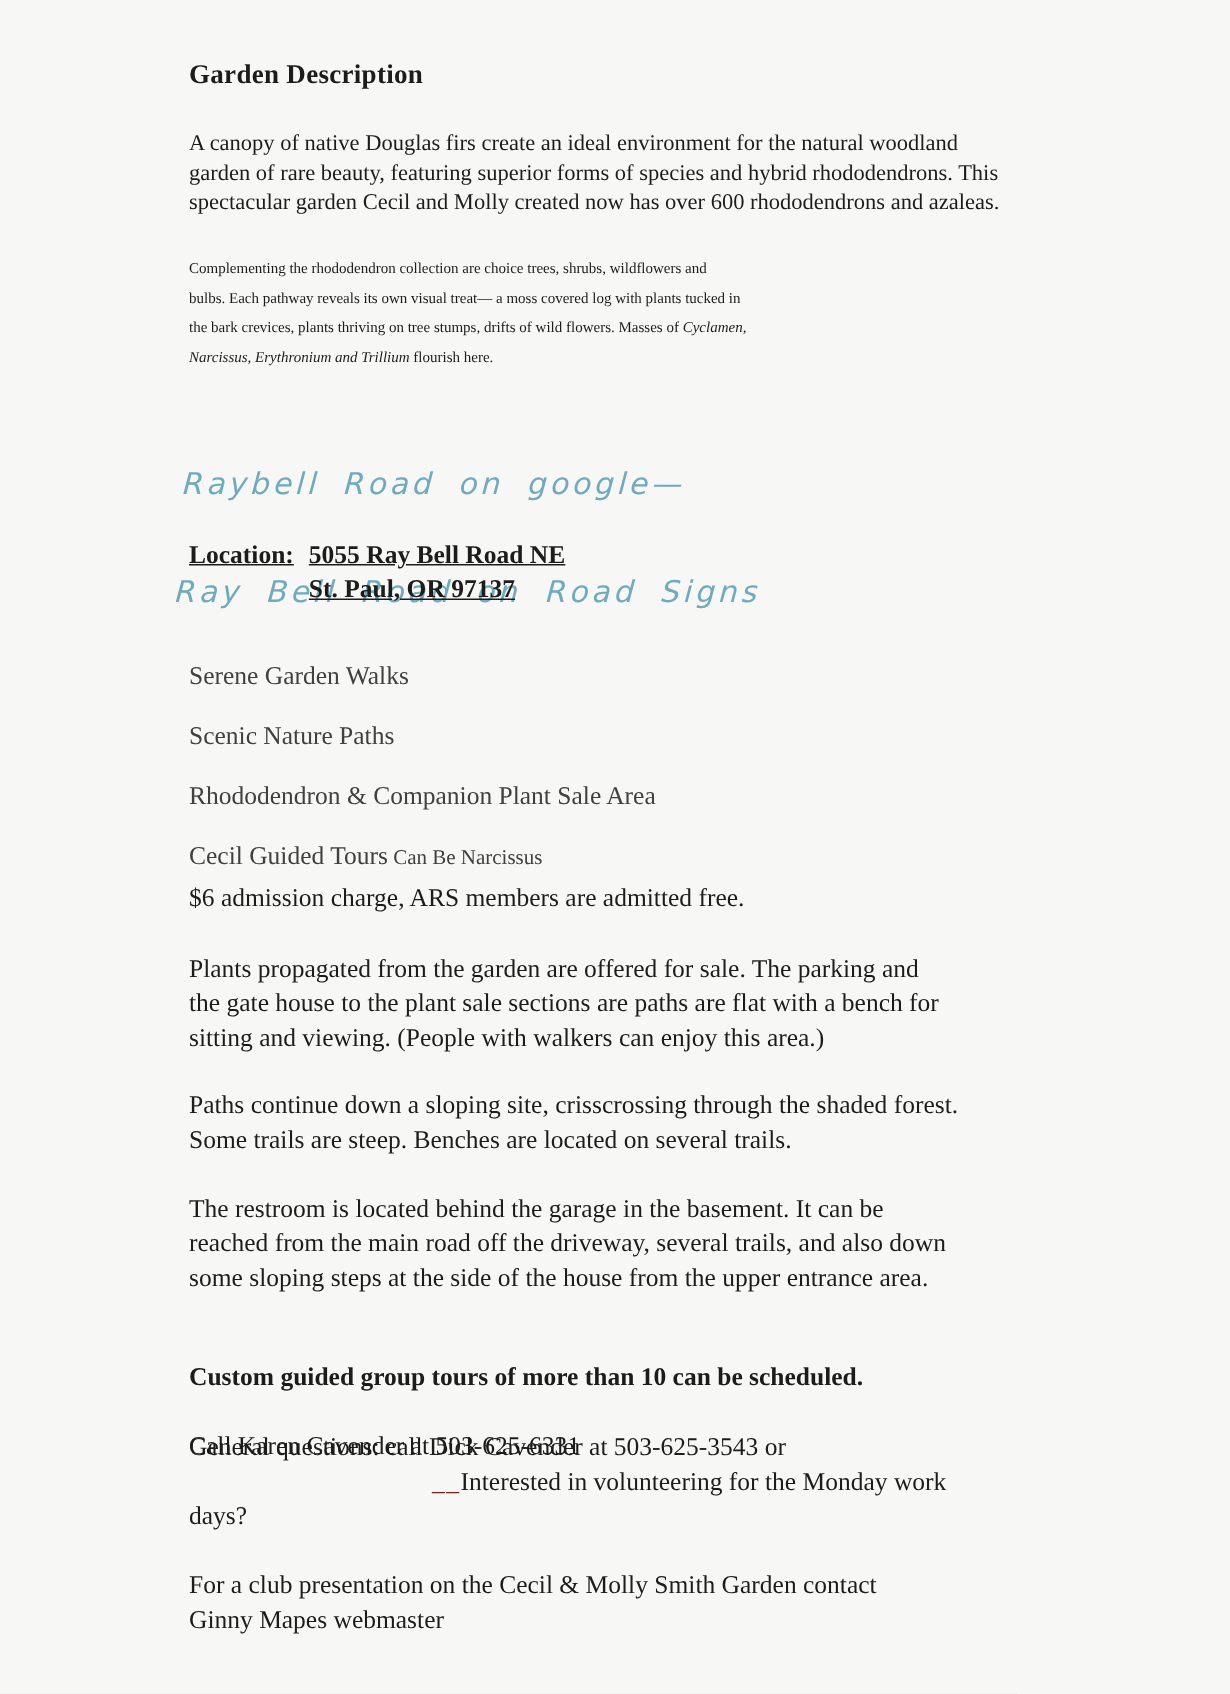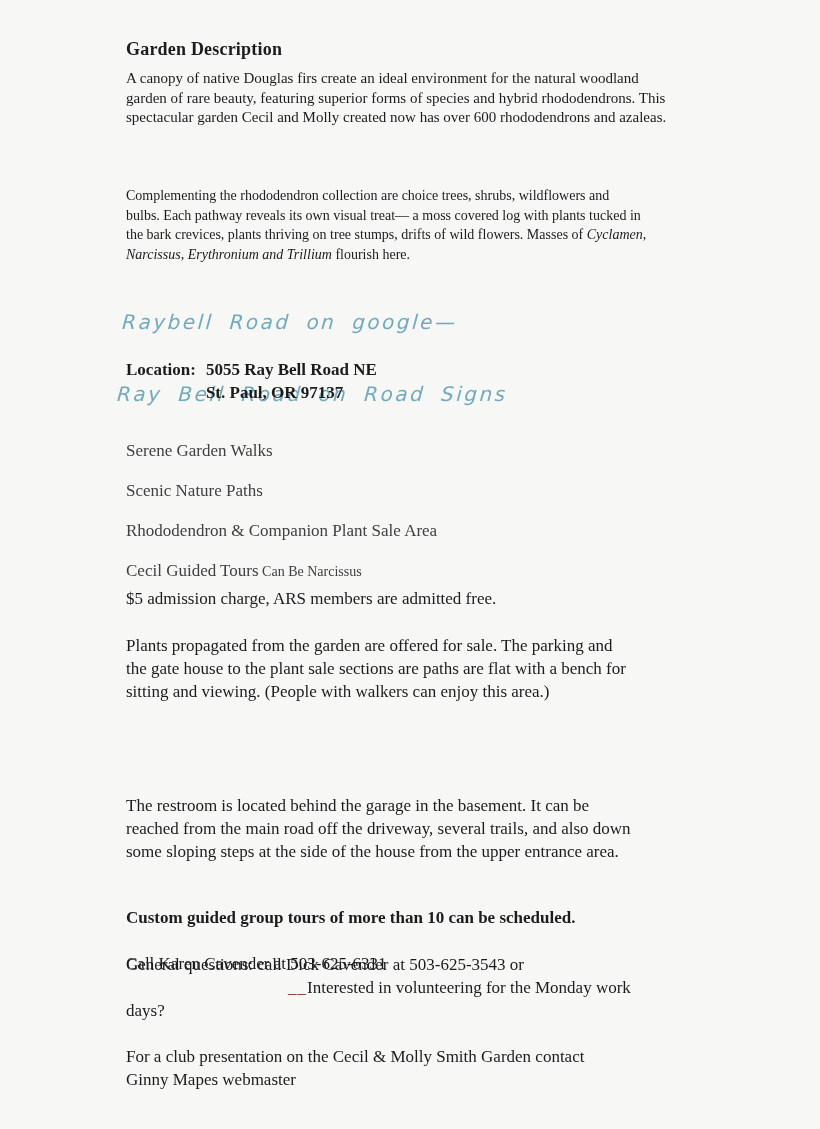--- a/index.html
+++ b/index.html
@@ -20,27 +20,27 @@
     width: 684px;
     white-space: pre-line;
   }
   .doc-heading {
     top: 39px;
     font-size: 18px;
     font-weight: bold;
     letter-spacing: 0.2px;
   }
   .intro-para {
-    top: 69px;
+    top: 87px;
     font-size: 15px;
     line-height: 19.5px;
   }
   .collection-para {
-    top: 186px;
-    font-size: 14px;
+    top: 170px;
+    font-size: 10px;
     line-height: 19.5px;
   }
   .italic { font-style: italic; }
   .handwriting {
     top: 268px;
     font-family: "DejaVu Sans", sans-serif;
     font-style: italic;
     font-size: 20px;
     line-height: 36px;
     letter-spacing: 2.5px;
@@ -50,20 +50,21 @@
     transform-origin: left top;
   }
   .location {
     top: 358px;
     font-size: 17px;
     font-weight: bold;
     line-height: 23px;
     display: flex;
     gap: 10px;
     white-space: normal;
+    text-decoration: underline;
   }
   .location .addr { white-space: pre-line; }
   .feature-list {
     top: 421px;
     font-size: 17px;
     line-height: 20px;
     color: #404040;
   }
   .feature-note { font-size: 14px; }
   .hours {
@@ -120,26 +121,28 @@
   </div>
 
   <div class="block feature-list">
     <div>Serene Garden Walks</div>
     <div>Scenic Nature Paths</div>
     <div>Rhododendron &amp; Companion Plant Sale Area</div>
     <div><span>Cecil Guided Tours</span><span class="feature-note"> Can Be Narcissus</span></div>
   </div>
 
 
-  <p class="block admission">$5 admission charge, ARS members are admitted free.</p>
+  <p class="block admission">$6 admission charge, ARS members are admitted free.</p>
 
   <p class="block body-para plant-sale-para">Plants propagated from the garden are offered for sale.  The parking and
 the gate house to the plant sale sections are  paths are flat with a bench for
 sitting and viewing.  (People with walkers can enjoy this area.)</p>
 
+  <p class="block body-para paths-para">Paths continue down a sloping site, crisscrossing through the shaded forest.
+Some trails are steep. Benches are located on several trails.</p>
 
   <p class="block body-para restroom-para">The restroom is located behind the garage in the basement.  It can be
 reached from the main road off the driveway, several trails, and also down
 some sloping steps at the side of the house from the upper entrance area.</p>
 
   <div class="block group-tours">
     <div class="bold-line">Custom guided group  tours of more than 10 can be scheduled.</div>
     <div>Call Karen Cavender at 503-625-6331</div>
   </div>
 

